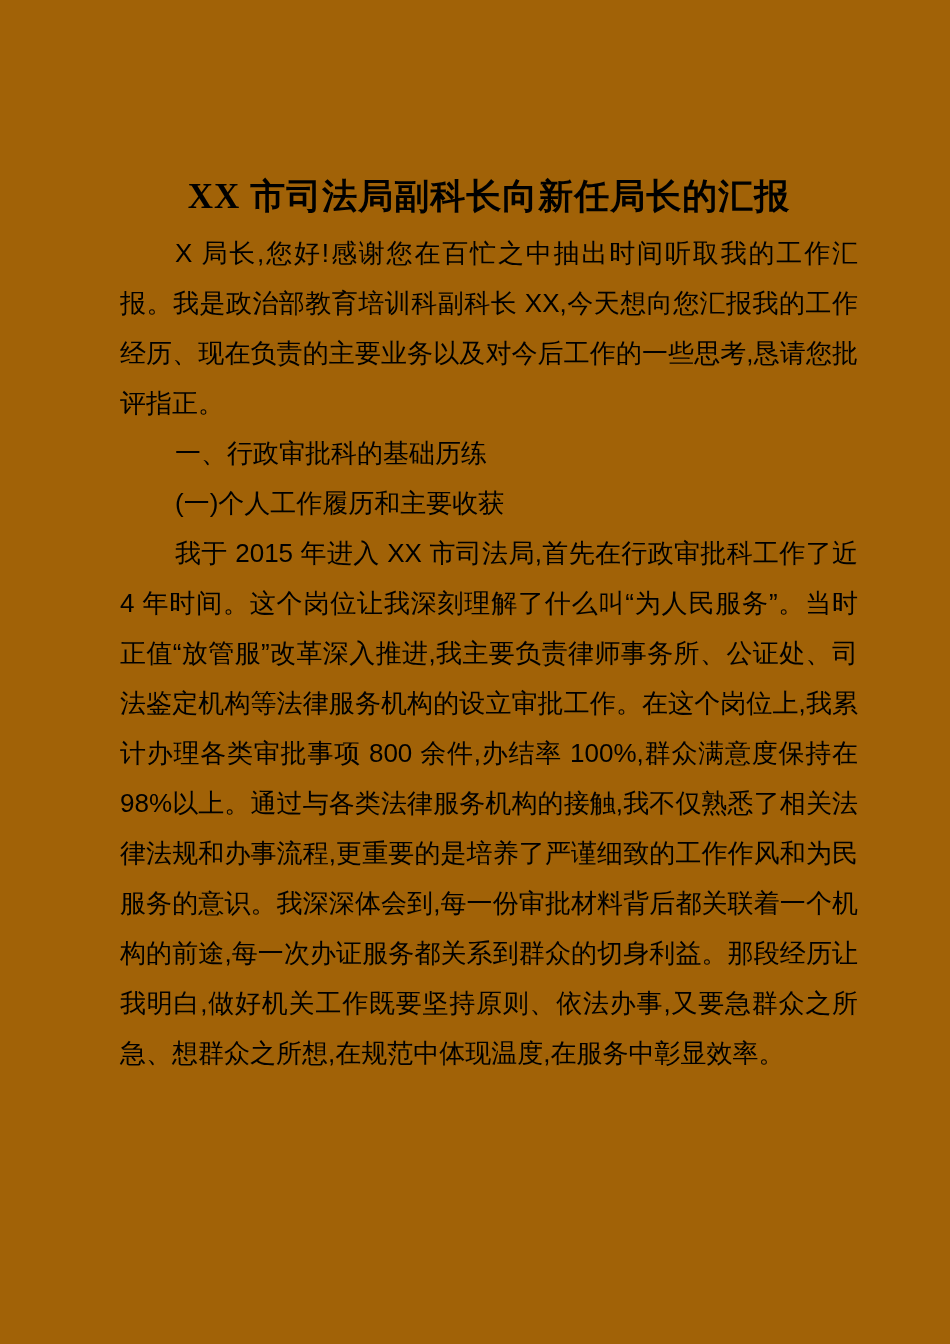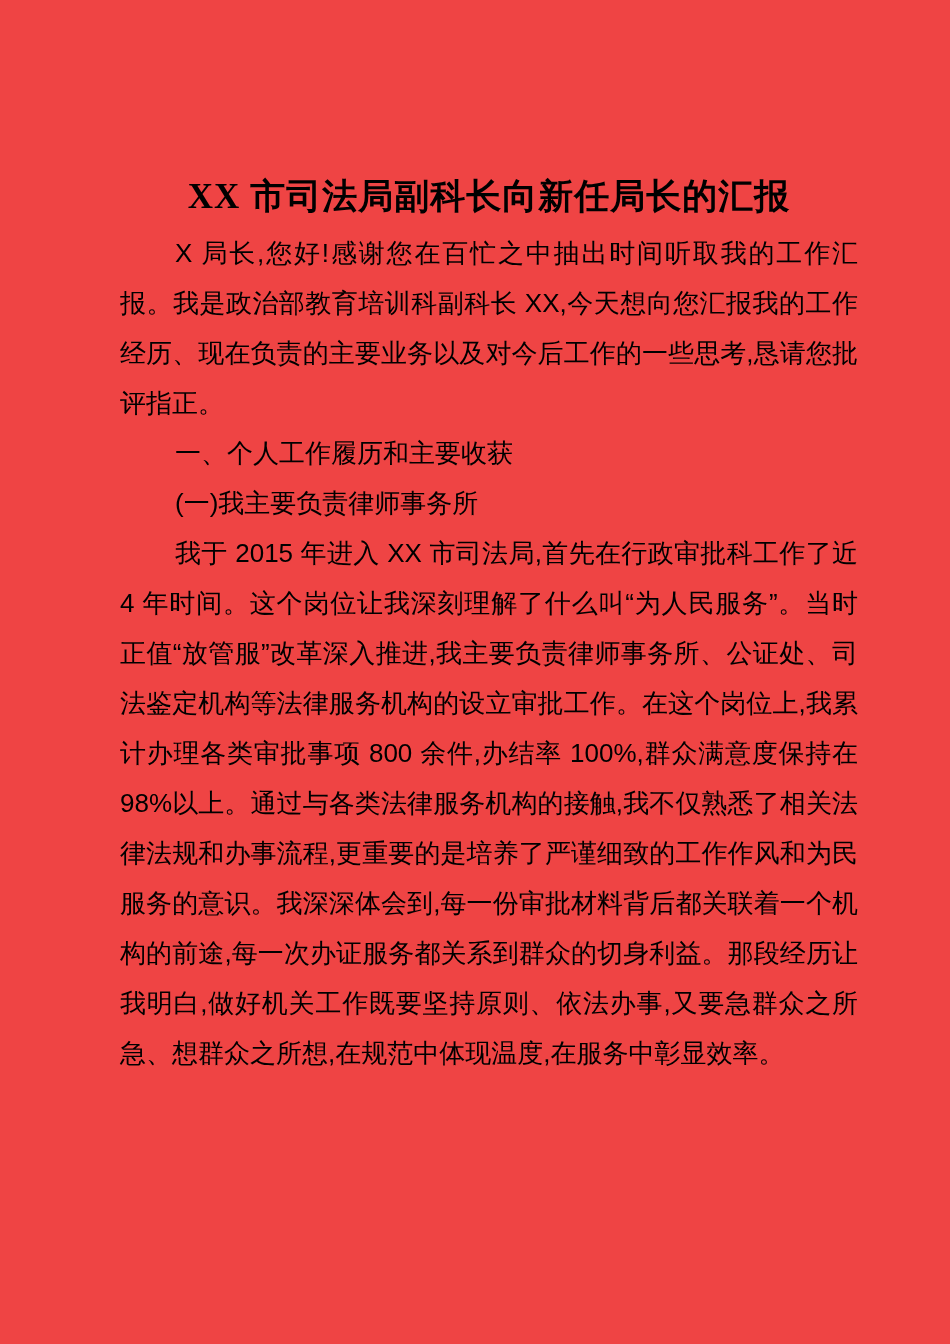--- a/index.html
+++ b/index.html
@@ -4,21 +4,21 @@
 <style>
   html, body {
     margin: 0;
     padding: 0;
     background: #ffffff;
   }
   .page {
     position: relative;
     width: 950px;
     height: 1344px;
-    background: #ef4444;
+    background: #a16207;
     color: #000000;
     overflow: hidden;
     font-family: "Liberation Sans", "DejaVu Sans", sans-serif;
   }
   .content {
     padding: 169px 92px 0 120px; 
   }
   .doc-title {
     margin: 0 0 4px 0;
     font-family: "Liberation Serif", "DejaVu Serif", serif;
@@ -46,20 +46,20 @@
 
 <div class="page">
   <div class="content">
 
     <h1 class="doc-title">
       <span class="title-line">XX 市司法局副科长向新任局长的汇报</span>
     </h1>
 
     <p class="para">X 局长,您好!感谢您在百忙之中抽出时间听取我的工作汇报。我是政治部教育培训科副科长 XX,今天想向您汇报我的工作经历、现在负责的主要业务以及对今后工作的一些思考,恳请您批评指正。</p>
 
-    <p class="para">一、个人工作履历和主要收获</p>
+    <p class="para">一、行政审批科的基础历练</p>
 
-    <p class="para">(一)我主要负责律师事务所</p>
+    <p class="para">(一)个人工作履历和主要收获</p>
 
     <p class="para">我于 2015 年进入 XX 市司法局,首先在行政审批科工作了近 4 年时间。这个岗位让我深刻理解了什么叫“为人民服务”。当时正值“放管服”改革深入推进,我主要负责律师事务所、公证处、司法鉴定机构等法律服务机构的设立审批工作。在这个岗位上,我累计办理各类审批事项 800 余件,办结率 100%,群众满意度保持在 98%以上。通过与各类法律服务机构的接触,我不仅熟悉了相关法律法规和办事流程,更重要的是培养了严谨细致的工作作风和为民服务的意识。我深深体会到,每一份审批材料背后都关联着一个机构的前途,每一次办证服务都关系到群众的切身利益。那段经历让我明白,做好机关工作既要坚持原则、依法办事,又要急群众之所急、想群众之所想,在规范中体现温度,在服务中彰显效率。</p>
 
   </div>
 </div>
 
 </body></html>

